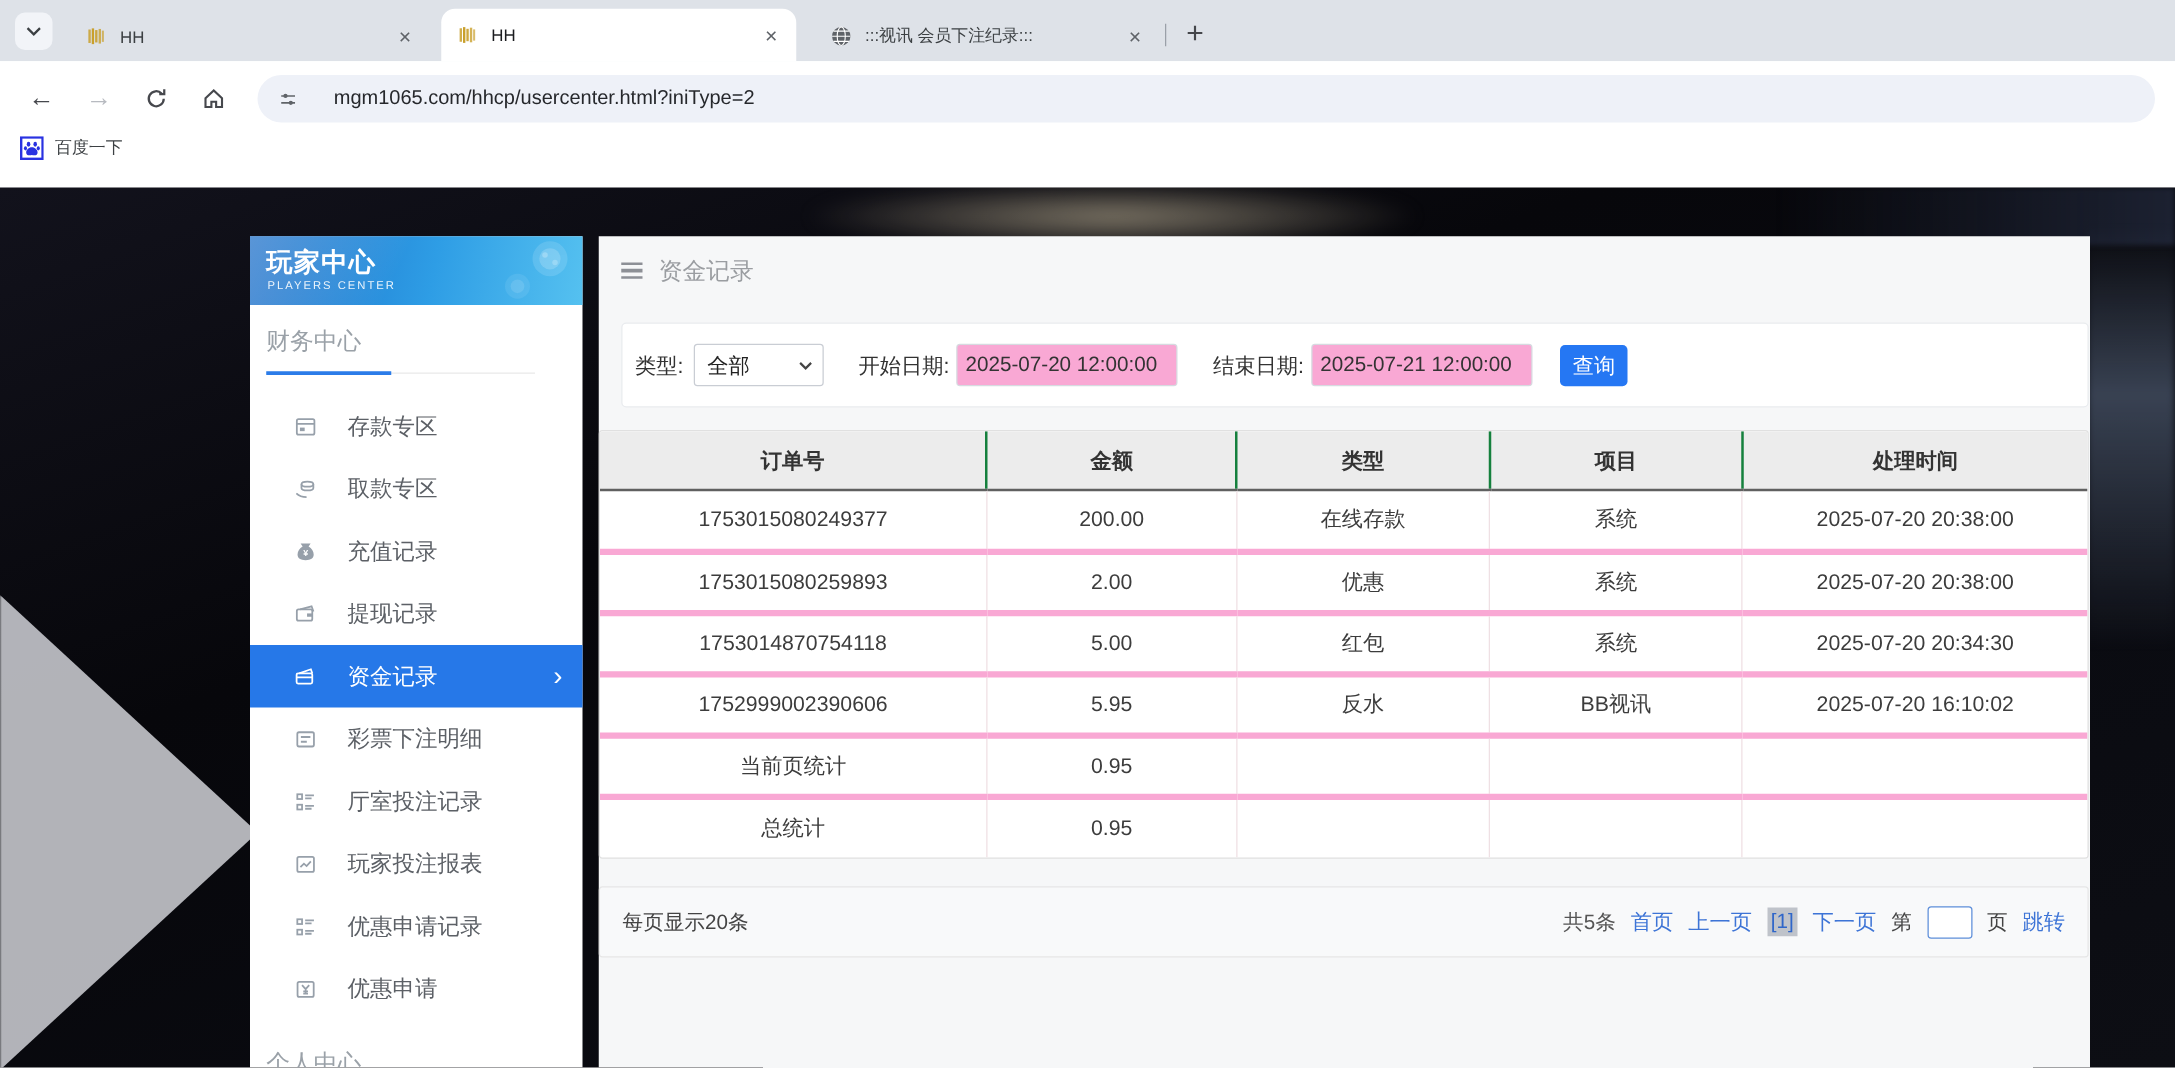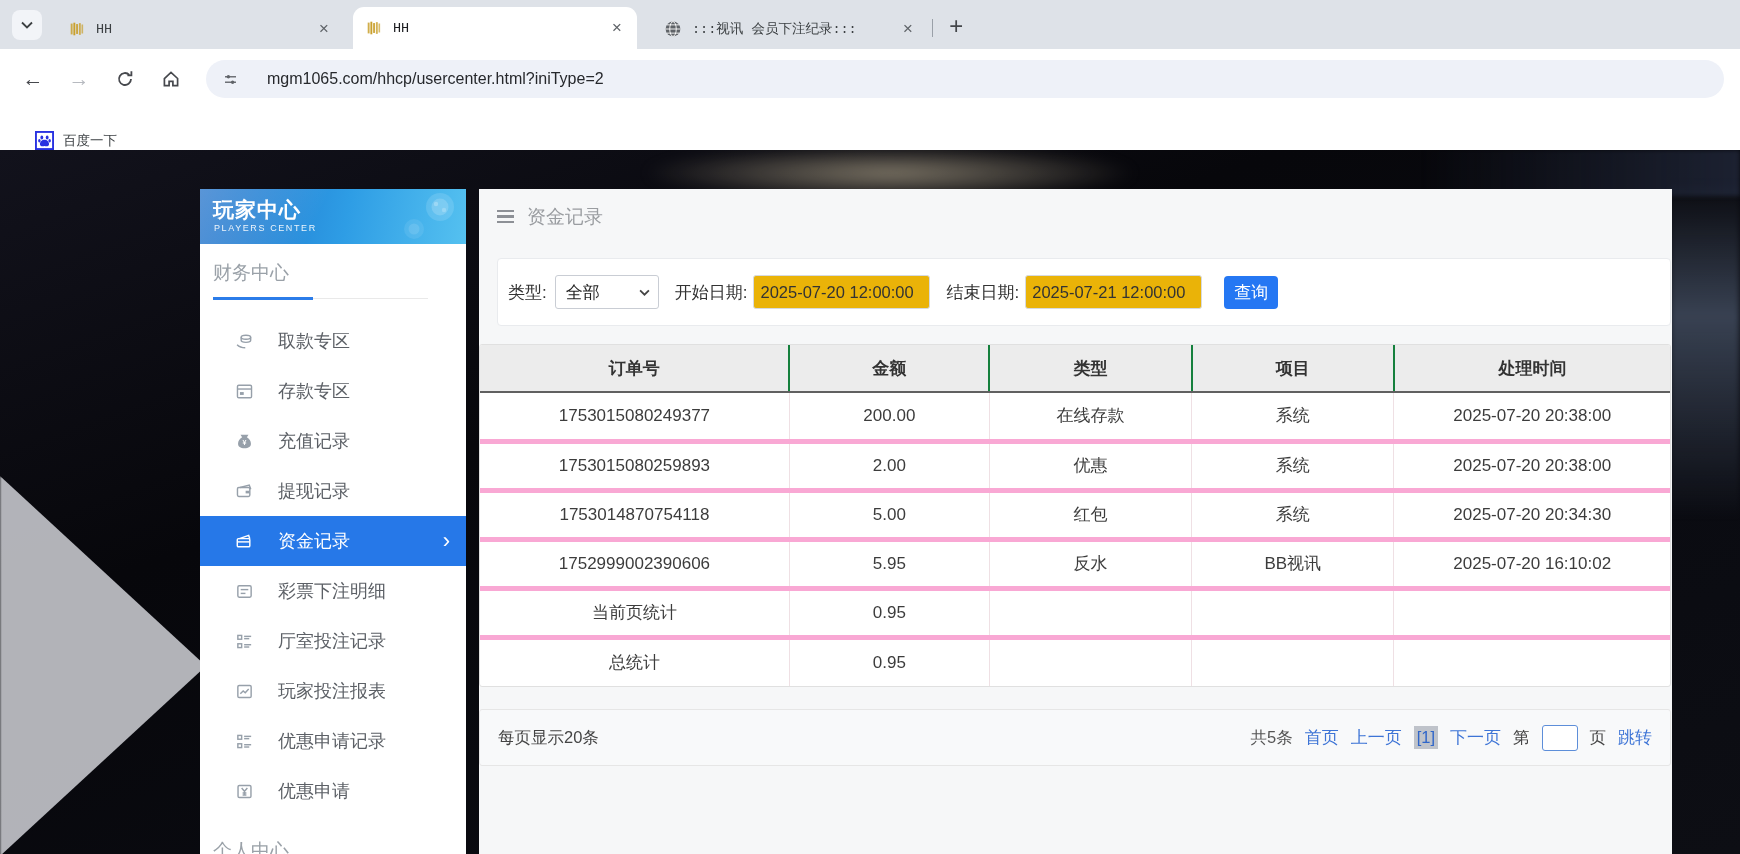--- a/index.html
+++ b/index.html
@@ -1,21 +1,21 @@
 <!DOCTYPE html>
 <html><head>
 <meta charset="utf-8">
 <style>
   * { margin:0; padding:0; box-sizing:border-box; }
   html,body { width:1740px; height:854px; overflow:hidden;
     font-family:"Liberation Sans","DejaVu Sans",sans-serif; }
 
   
   .chrome { position:absolute; top:0; left:0; width:1740px; }
-  .tabstrip { height:49px; background:#dee2e8; display:flex; align-items:flex-end;font-family:Liberation Mono, monospace; }
+  .tabstrip { height:49px; background:#dee2e8; display:flex; align-items:flex-end; }
   .tab-search { width:30px; height:30px; margin:0 14px 9px 12px; border-radius:8px;
     background:#f2f4f8; display:flex; align-items:center; justify-content:center; }
   .tab { height:40px; display:flex; align-items:center; padding:0 10px 0 12px; }
   .tab.inactive { color:#3c4043; }
   .tab.active { background:#ffffff; border-radius:11px 11px 0 0; height:42px; color:#1b1c1f; }
   .tab-title { font-size:13.5px; margin-left:10px; flex:1; white-space:nowrap; overflow:hidden; }
   .tab-close { font-size:17px; color:#5f6368; margin-left:8px; line-height:1; padding:2px 5px; border-radius:50%; }
   .favicon { width:18px; height:18px; flex:0 0 18px; }
   .favicon svg { width:18px; height:18px; }
   .tab-sep { width:1px; height:18px; background:#9aa0a8; margin:0 8px 12px 4px; }
@@ -24,21 +24,21 @@
   .urlbar { height:60px; background:#ffffff; display:flex; align-items:center; padding:0 16px; }
   .nav-ic { width:34px; height:34px; display:flex; align-items:center; justify-content:center;
     font-size:21px; color:#46484d; margin-right:12px; }
   .nav-ic.disabled { color:#b7bac0; }
   .nav-ic svg { width:20px; height:20px; }
   .omnibox { flex:1; height:38px; margin-left:6px; background:#eef1f8; border-radius:19px;
     display:flex; align-items:center; padding:0 16px; }
   .omnibox svg { width:17px; height:17px; }
   .url-text { font-size:16px; color:#26282c; margin-left:28px; }
 
-  .bookmarks { height:41px; background:#ffffff; display:flex; align-items:flex-end; padding:0 16px;margin-left:19px; }
+  .bookmarks { height:41px; background:#ffffff; display:flex; align-items:flex-start; padding:0 16px; }
   .bk-ic svg { width:19px; height:19px; display:block; }
   .bk-label { font-size:13.5px; color:#3c4043; margin-left:9px; }
 
   
   .page { position:absolute; top:150px; left:0; width:1740px; height:704px; overflow:hidden;
     background:linear-gradient(160deg,#12121c 0%,#07070b 35%,#0a0b11 70%,#0d0e14 100%);padding-left:16px; }
   .smudge { position:absolute; left:560px; top:-14px; width:660px; height:74px;
     background:radial-gradient(closest-side, rgba(146,137,118,0.85), rgba(146,137,118,0) 75%);
     filter:blur(7px); }
   .rstreak { position:absolute; right:0; top:30px; width:70px; height:340px;
@@ -80,24 +80,24 @@
   .hamburger i { display:block; height:2.5px; background:#8d9096; }
   .page-title { font-size:19px; color:#9a9da1; margin-left:13px; }
 
   .filter-panel { margin:14px 1px 0 18px; height:68px; background:#ffffff;
     border:1px solid #e9ebee; border-radius:4px; display:flex; align-items:center; padding-left:10px; }
   .f-label { font-size:17px; color:#333; }
   .f-select { width:104px; height:34px; border:1px solid #c9cdd4; border-radius:3px; background:#fff;
     display:flex; align-items:center; padding:0 8px 0 10px; margin-left:8px; }
   .f-select-val { font-size:17px; color:#222; flex:1; }
   .f-select svg { width:11px; height:7px; }
-  .f-input { height:34px; border:1px solid #d6dae0; border-radius:3px; background:#eab308;
+  .f-input { height:34px; border:1px solid #d6dae0; border-radius:3px; background:#f9a8d4;
     font-size:16.5px; color:#333; padding:0 6px; font-family:inherit; }
   .f-input.date { width:177px; margin-left:6px; }
-  .ml24 { margin-left:16px; }
+  .ml24 { margin-left:28px; }
   .search-btn { margin-left:22px; width:54px; height:33px; background:#2577f3; color:#fff;
     font-size:17px; border:none; border-radius:4px; font-family:inherit; }
 
   .tbl-wrap { margin:18px 1px 0 0; background:#fff; border:1px solid #e0e0e0; border-radius:3px; overflow:hidden; }
   table { width:100%; border-collapse:collapse; table-layout:fixed; }
   thead th { height:47px; background:#ececec; font-size:17px; font-weight:bold; color:#333;
     border-bottom:2px solid #606060; border-left:2px solid #15803d; }
   thead th:first-child { border-left:none; }
   tbody td { height:49px; text-align:center; font-size:17px; color:#3c3c3c;
     border-top:5px solid #f9a8d4; border-left:1px solid #efe0e4; }
@@ -240,36 +240,36 @@
       </svg>
     </div>
 
     <div class="section-label">财务中心</div>
     <div class="section-underline"></div>
 
     <div class="menu">
         <div class="menu-item">
           <span class="mi-icon">
             <svg viewBox="0 0 20 20" fill="none" stroke="currentColor" stroke-width="1.5">
+              <rect x="2.6" y="3.4" width="14.8" height="13.2" rx="1.4"></rect>
+              <line x1="2.6" y1="7.4" x2="17.4" y2="7.4"></line>
+              <rect x="5.2" y="10.6" width="4" height="3" fill="currentColor" stroke="none"></rect>
+            </svg>
+          </span>
+          <span class="mi-label">存款专区</span>
+        </div>
+        <div class="menu-item">
+          <span class="mi-icon">
+            <svg viewBox="0 0 20 20" fill="none" stroke="currentColor" stroke-width="1.5">
               <ellipse cx="11.5" cy="5.6" rx="5" ry="2.1"></ellipse>
               <path d="M6.5 5.6v3.2c0 1.2 2.2 2.1 5 2.1s5-.9 5-2.1V5.6"></path>
               <path d="M2.2 13.4c2.2 2.2 5.4 3.2 8.6 3.2"></path>
             </svg>
           </span>
           <span class="mi-label">取款专区</span>
-        </div>
-        <div class="menu-item">
-          <span class="mi-icon">
-            <svg viewBox="0 0 20 20" fill="none" stroke="currentColor" stroke-width="1.5">
-              <rect x="2.6" y="3.4" width="14.8" height="13.2" rx="1.4"></rect>
-              <line x1="2.6" y1="7.4" x2="17.4" y2="7.4"></line>
-              <rect x="5.2" y="10.6" width="4" height="3" fill="currentColor" stroke="none"></rect>
-            </svg>
-          </span>
-          <span class="mi-label">存款专区</span>
         </div>
         <div class="menu-item">
           <span class="mi-icon">
             <svg viewBox="0 0 20 20">
               <path d="M7.5 5.5 5.8 3h8.4l-1.7 2.5c2.6 1.3 4.3 4.1 4.3 6.8 0 3.1-2.5 4.7-6.8 4.7s-6.8-1.6-6.8-4.7c0-2.7 1.7-5.5 4.3-6.8z" fill="currentColor"></path>
               <text x="10" y="13.6" font-size="7.5" fill="#fff" text-anchor="middle" font-weight="bold">¥</text>
             </svg>
           </span>
           <span class="mi-label">充值记录</span>
         </div>

